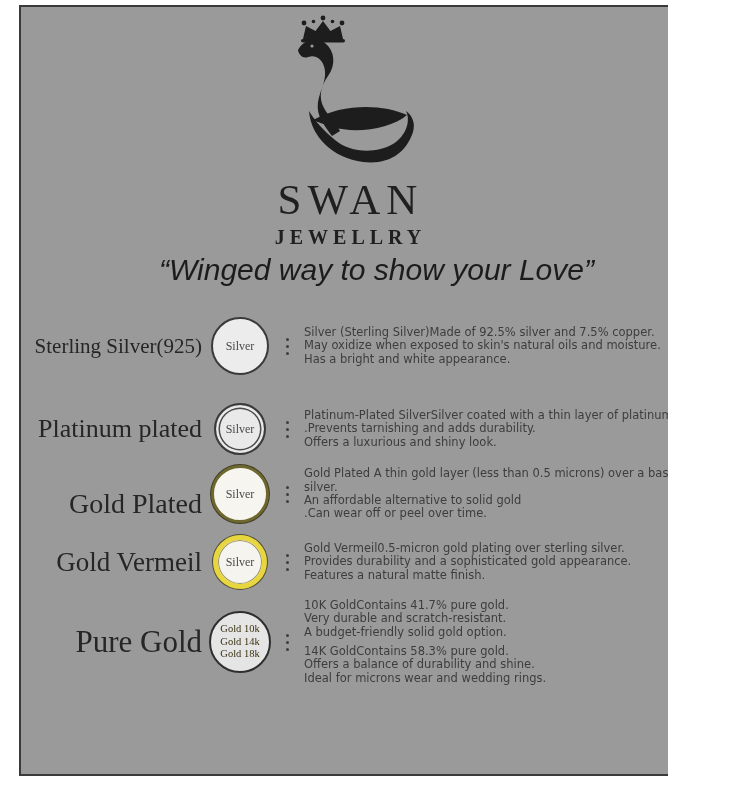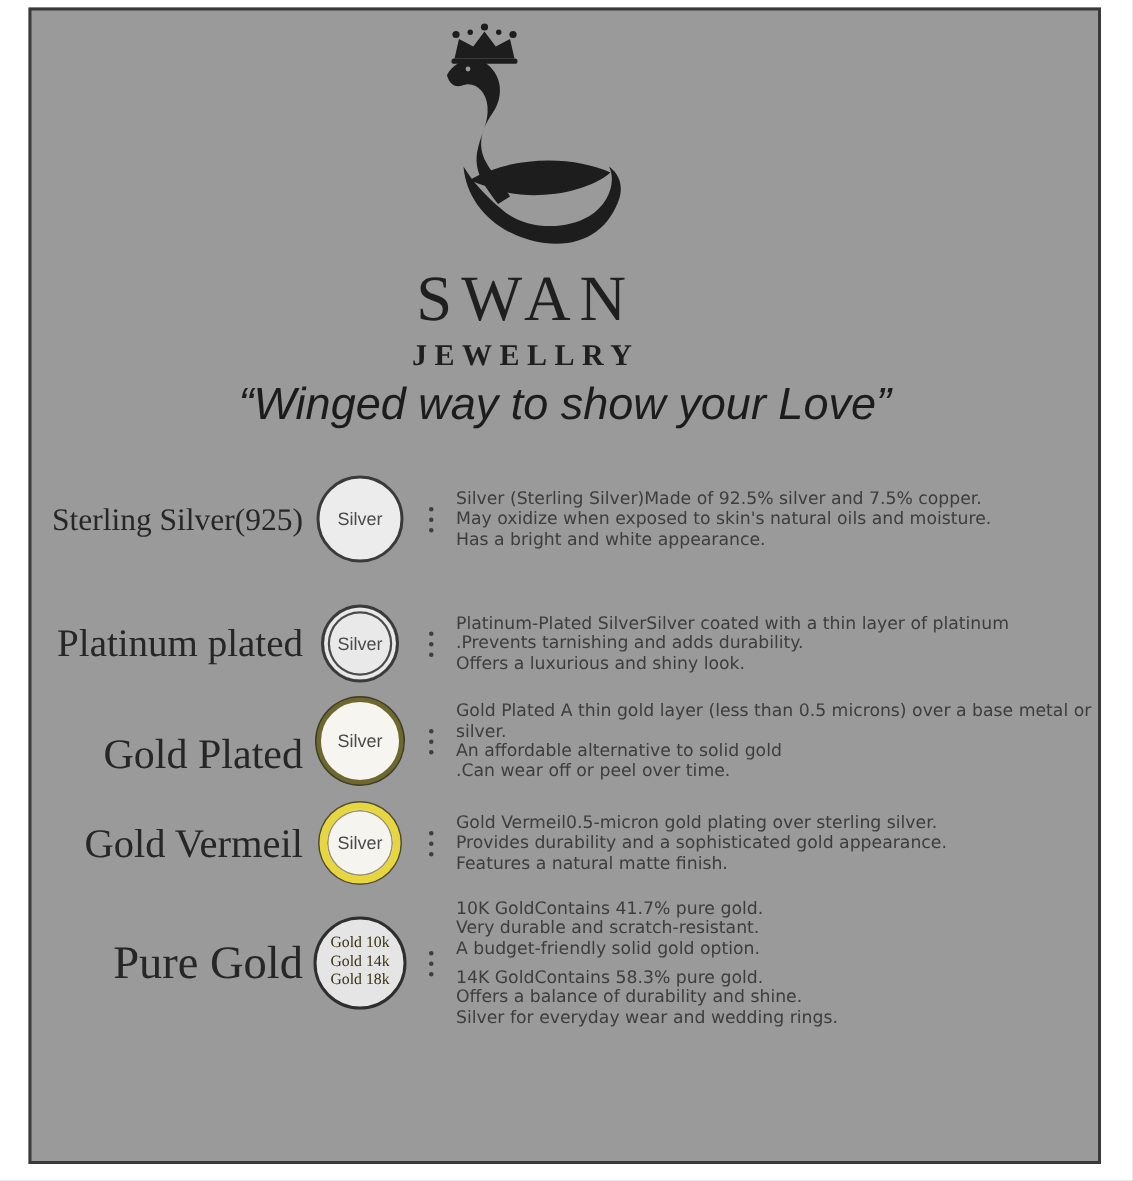--- a/index.html
+++ b/index.html
@@ -1,16 +1,16 @@
 <!DOCTYPE html>
 <html><head>
 <meta charset="utf-8">
 <style>
   html,body{margin:0;padding:0;background:#ffffff;}
-  .stage{position:relative;width:755px;height:787px;background:#ffffff;overflow:hidden;
+  .stage{position:relative;width:668px;height:787px;background:#ffffff;overflow:hidden;
          font-family:"Liberation Sans",sans-serif;}
   .panel{position:absolute;left:19px;top:5px;width:715px;height:771px;
          background:#9a9a9a;border:2px solid #3a3a3a;box-sizing:border-box;}
 
   
   .logo{position:absolute;left:272px;top:6px;width:130px;height:155px;}
   .brand-name{position:absolute;left:0;top:168px;width:100%;text-align:center;
     transform:translateX(-26px);font-family:"Liberation Serif",serif;font-size:43px;
     letter-spacing:6px;color:#1f1f1f;}
   .brand-sub{position:absolute;left:0;top:219px;width:100%;text-align:center;
@@ -30,21 +30,21 @@
   .col-label{width:181px;text-align:right;font-family:"Liberation Serif",serif;
     color:#262626;white-space:nowrap;}
   .row-1 .col-label{font-size:21px;}
   .row-2 .col-label{font-size:26px;}
   .row-3 .col-label{font-size:28px;margin-top:20px;}
   .row-4 .col-label{font-size:27px;}
   .row-5 .col-label{font-size:31px;}
 
   .col-badge{width:76px;display:flex;justify-content:center;align-items:center;flex:none;}
   .badge{border-radius:50%;display:flex;flex-direction:column;align-items:center;
-    justify-content:center;box-sizing:content-box;text-align:center;}
+    justify-content:center;box-sizing:content-box;text-align:center;font-family:Liberation Serif, serif;}
   .badge-line{display:block;}
   .silver{width:54px;height:54px;background:#ececec;border:2px solid #3a3a3a;
     color:#4a4a4a;font-size:12px;}
   .platinum{width:48px;height:48px;background:#e9e9e9;border:2px solid #3a3a3a;
     box-shadow:inset 0 0 0 2.5px #e9e9e9, inset 0 0 0 4px #4a4a4a;
     color:#4a4a4a;font-size:12px;}
   .gold-plated{width:52px;height:52px;background:#f6f5f0;border:3px solid #6e682f;
     box-shadow:0 0 0 1px #3f3d26;color:#4a4a4a;font-size:12px;}
   .vermeil{width:44px;height:44px;background:#f6f4ee;border:5px solid #e7d63e;
     box-shadow:0 0 0 1px #4d4b38, inset 0 0 0 1px #979070;color:#4a4a4a;font-size:12px;}
@@ -187,19 +187,19 @@
     </div>
     <div class="col-desc desc">
             <div class="para">
               <div class="line">10K GoldContains 41.7% pure gold.</div>
               <div class="line">Very durable and scratch-resistant.</div>
               <div class="line">A budget-friendly solid gold option.</div>
             </div>
             <div class="para">
               <div class="line">14K GoldContains 58.3% pure gold.</div>
               <div class="line">Offers a balance of durability and shine.</div>
-              <div class="line">Silver for everyday wear and wedding rings.</div>
+              <div class="line">Ideal for microns wear and wedding rings.</div>
             </div>
           </div>
   </div>
 </div>
   </div>
 </div>
 
 </body></html>

